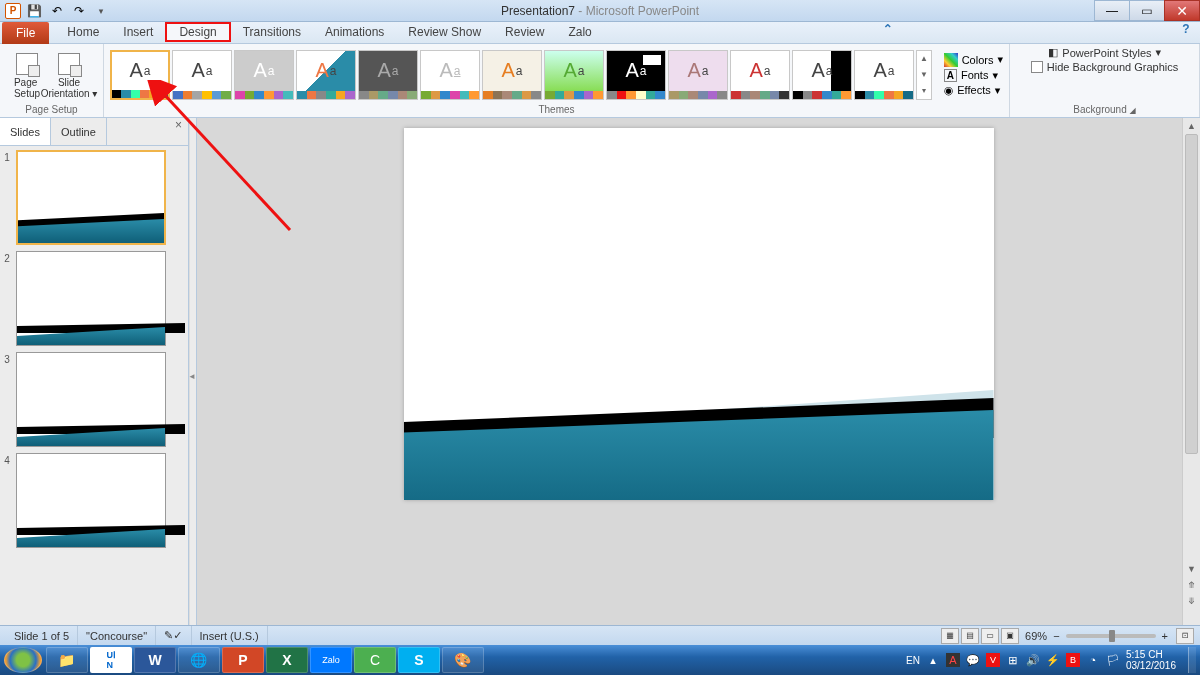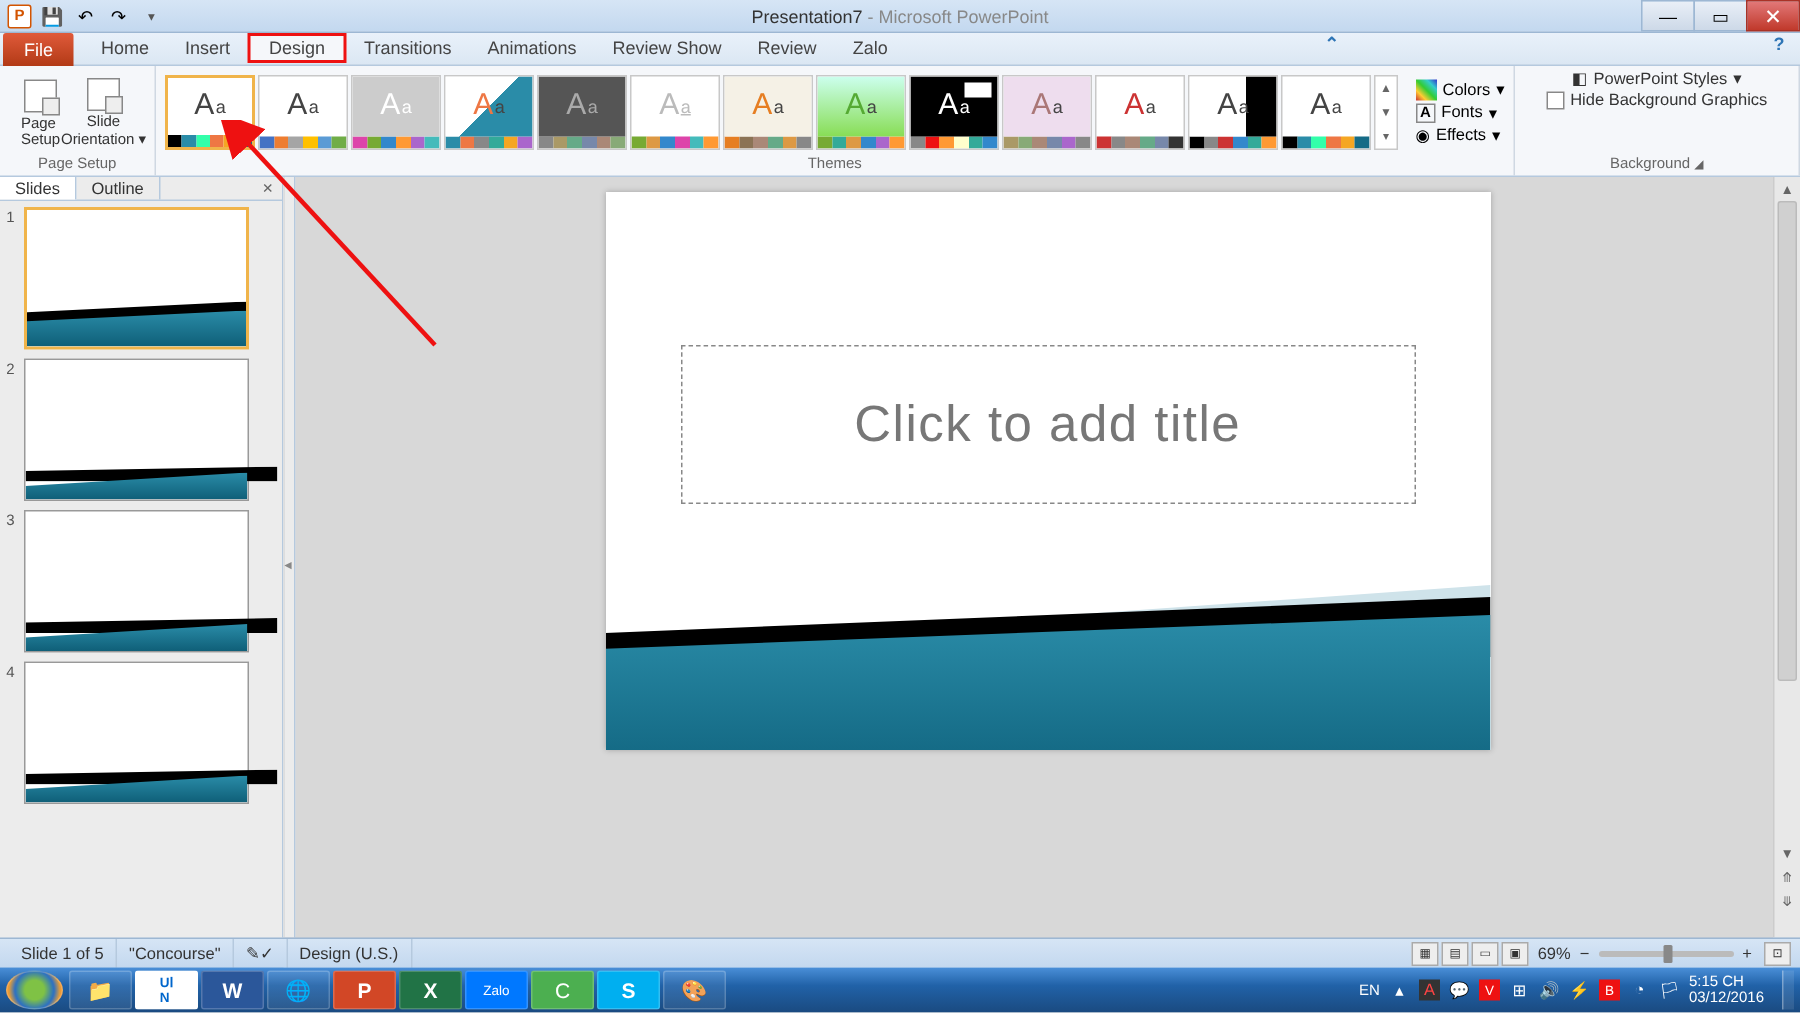--- a/index.html
+++ b/index.html
@@ -46,21 +46,21 @@
 .theme-swatch span { flex:1; }
 .gallery-expand { width:16px; height:50px; border:1px solid #c8c8c8; background:#fff; display:flex; flex-direction:column; justify-content:space-around; align-items:center; font-size:8px; color:#666; }
 
 .bg-group { width:190px; }
 .bg-opt { display:flex; flex-direction:column; gap:2px; font-size:11px; color:#333; padding:2px 4px; }
 .bg-row { display:flex; align-items:center; gap:4px; }
 
 
 .workspace { display:flex; height: calc(675px - 22px - 22px - 74px - 20px - 30px); }
 .left-pane { width:189px; background:#ececec; border-right:1px solid #b5c9de; display:flex; flex-direction:column; }
-.pane-tabs { height:16px; display:flex; background:#ececec; border-bottom:1px solid #b5c9de; }
+.pane-tabs { height:28px; display:flex; background:#ececec; border-bottom:1px solid #b5c9de; }
 .pane-tab { padding:0 10px; font-size:11px; display:flex; align-items:center; border-right:1px solid #b5c9de; color:#333; }
 .pane-tab.active { background:#fff; }
 .pane-close { margin-left:auto; padding:0 6px; color:#666; }
 .pane-collapse { width:8px; background:#ececec; border-left:1px solid #ddd; border-right:1px solid #b5c9de; position:relative; }
 .pane-collapse::after { content:"◄"; position:absolute; top:50%; left:-2px; font-size:8px; color:#888; }
 
 .thumbs { flex:1; overflow:auto; background:#ececec; padding:4px 2px; }
 .thumb-row { display:flex; gap:4px; margin-bottom:6px; }
 .thumb-num { width:10px; font-size:10px; color:#555; text-align:center; padding-top:2px; }
 .thumb { width:150px; height:95px; background:#fff; border:1px solid #999; position:relative; }
@@ -417,23 +417,20 @@
             <div class="thumb-design-teal2"></div>
           </div>
       </div>
     </div>
   </div>
 
   <div class="pane-collapse"></div>
 
   <div class="canvas-area">
     <div class="slide">
-      <div class="title-ph">
-        <span>Click to add title</span>
-      </div>
       <div class="slide-light"></div>
       <div class="slide-black"></div>
       <div class="slide-teal slide-teal-shape"></div>
     </div>
     <div class="vscroll">
       <div class="vscroll-btn" style="top:0">▲</div>
       <div class="vscroll-thumb"></div>
       <div class="vscroll-btn" style="bottom:48px">▼</div>
       <div class="vscroll-btn" style="bottom:32px">⤊</div>
       <div class="vscroll-btn" style="bottom:16px">⤋</div>
@@ -442,21 +439,21 @@
 </div>
 
 <div class="notes">
   <span>Click to add notes</span>
 </div>
 
 <div class="statusbar">
   <div class="status-seg">Slide 1 of 5</div>
   <div class="status-seg">"Concourse"</div>
   <div class="status-seg">✎✓</div>
-  <div class="status-seg">Design (U.S.)</div>
+  <div class="status-seg">Insert (U.S.)</div>
   <div class="status-right">
     <div class="view-btn">▦</div>
     <div class="view-btn">▤</div>
     <div class="view-btn">▭</div>
     <div class="view-btn">▣</div>
     <span style="padding:0 4px">69%</span>
     <span>−</span>
     <div class="zoom-slider">
         <div class="zoom-tick"></div>
         <div class="zoom-slider-thumb"></div>

